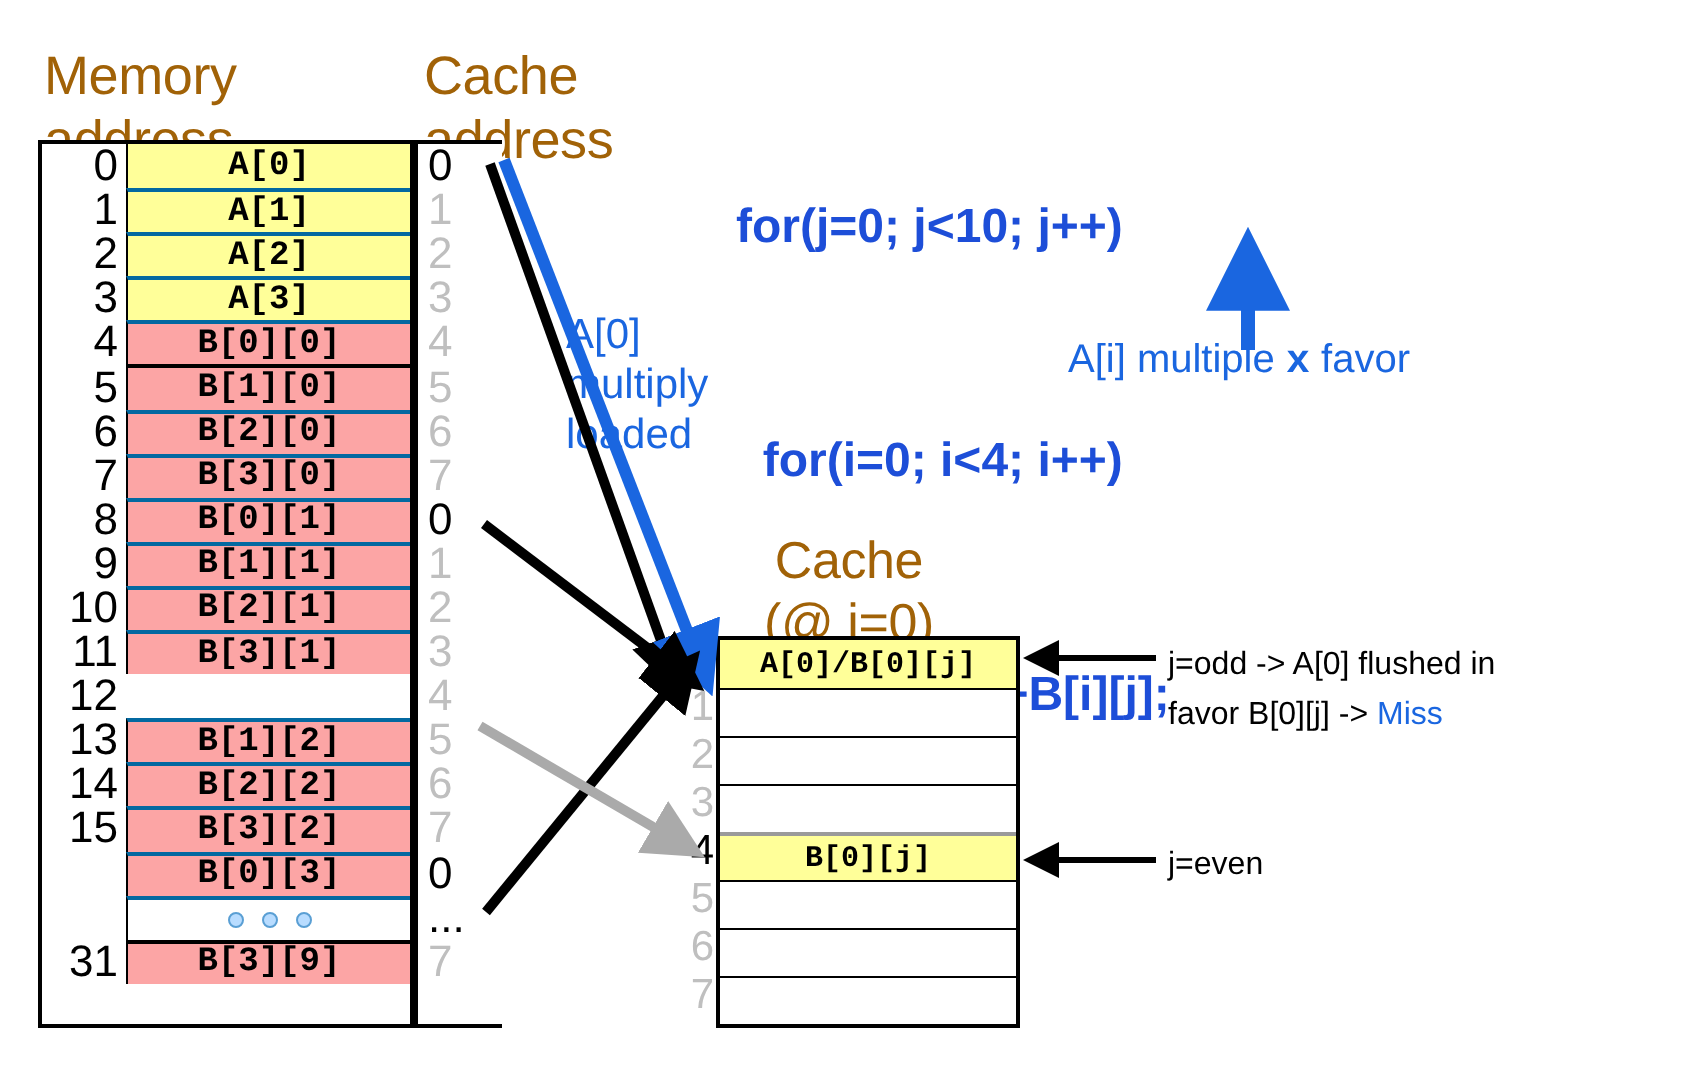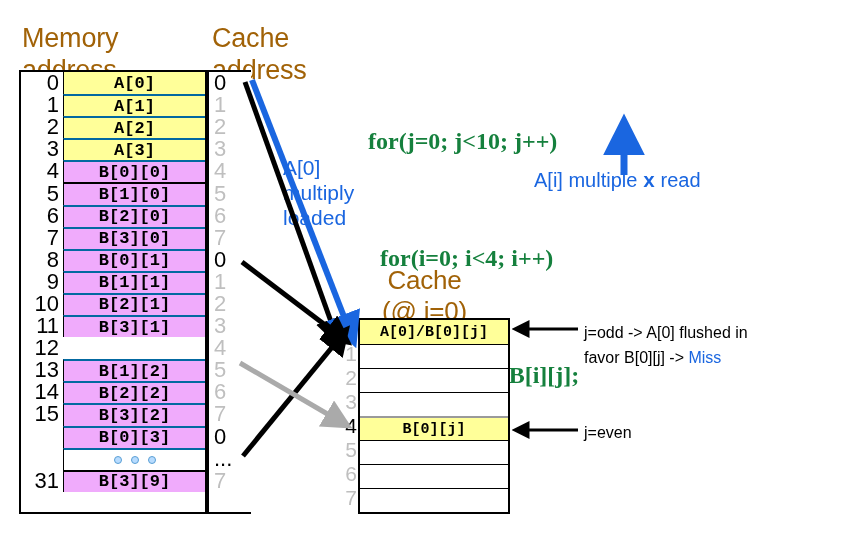--- a/index.html
+++ b/index.html
@@ -58,21 +58,21 @@
     font-size:17px;
     font-weight:bold;
     color:#000;
     display:flex;
     align-items:center;
     justify-content:center;
     letter-spacing:0px;
   }
   .mrow:first-child .mcell{border-top:none;}
   .mcell.ylw{background:#ffff99;}
-  .mcell.blu{background:#f0abfc;}
+  .mcell.blu{background:#fca5a5;}
   .mcell.wht{background:#ffffff;}
   .mcell.thick{border-top:2px solid #000;}
   .dotrow{display:flex;gap:9px;align-items:center;justify-content:center;}
   .dot{width:8px;height:8px;border-radius:50%;background:#b8dcff;border:1px solid #5a9fd4;box-sizing:border-box;}
 
   
   #cache-addr-col{
     left:207px;top:70px;width:44px;height:444px;
     border-left:2px solid #000;
     border-top:2px solid #000;
@@ -87,26 +87,26 @@
     display:flex;
     align-items:center;
     padding-left:5px;
     box-sizing:border-box;
     color:#bfbfbf;
   }
   .carow.blk{color:#000;}
 
   
   #code-block{
-    left:368px;top:44px;
-    font-family:Liberation Serif, serif;
+    left:368px;top:16px;
+    font-family:Liberation Sans, sans-serif;
     font-size:24px;
     font-weight:bold;
     line-height:39px;
-    color:#15803d;
+    color:#1d4ed8;
     white-space:pre;
   }
   .code-line{white-space:pre;}
 
   
   .blue-note{
     color:#1a66e0;
     font-size:21px;
     line-height:25px;
     white-space:pre;
@@ -283,21 +283,21 @@
 <div class="abs" id="code-block">
   <div class="code-line">for(j=0; j&lt;10; j++)</div>
   <div class="code-line">  for(i=0; i&lt;4; i++)</div>
   <div class="code-line">    A[i] = A[i]+B[i][j];</div>
 </div>
 
 <div class="abs blue-note" id="a0-note">A[0]
 multiply
 loaded</div>
 
-<div class="abs blue-note" id="ai-note"><span>A[i] multiple </span><span class="mono-x">x</span><span> read</span></div>
+<div class="abs blue-note" id="ai-note"><span>A[i] multiple </span><span class="mono-x">x</span><span> favor</span></div>
 
 <div class="abs black-note" id="jodd-note">
   <div>j=odd -&gt; A[0] flushed in</div>
   <div><span>favor B[0][j] -&gt; </span><span class="miss">Miss</span></div>
 </div>
 <div class="abs black-note" id="jeven-note">j=even</div>
 
 <div class="abs" id="cache-box-addr">
     <div class="cbrow blk">0</div>
     <div class="cbrow">1</div>

